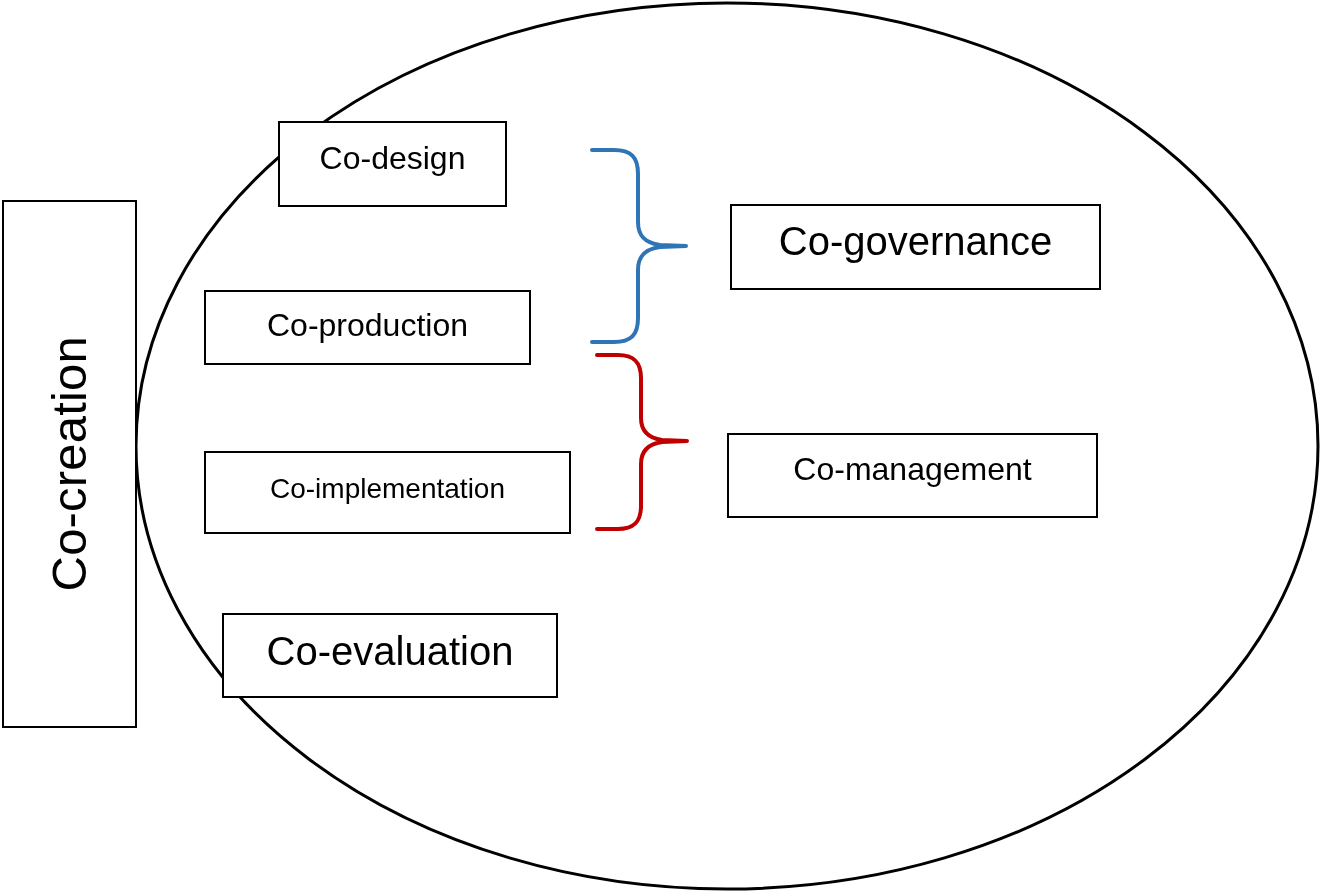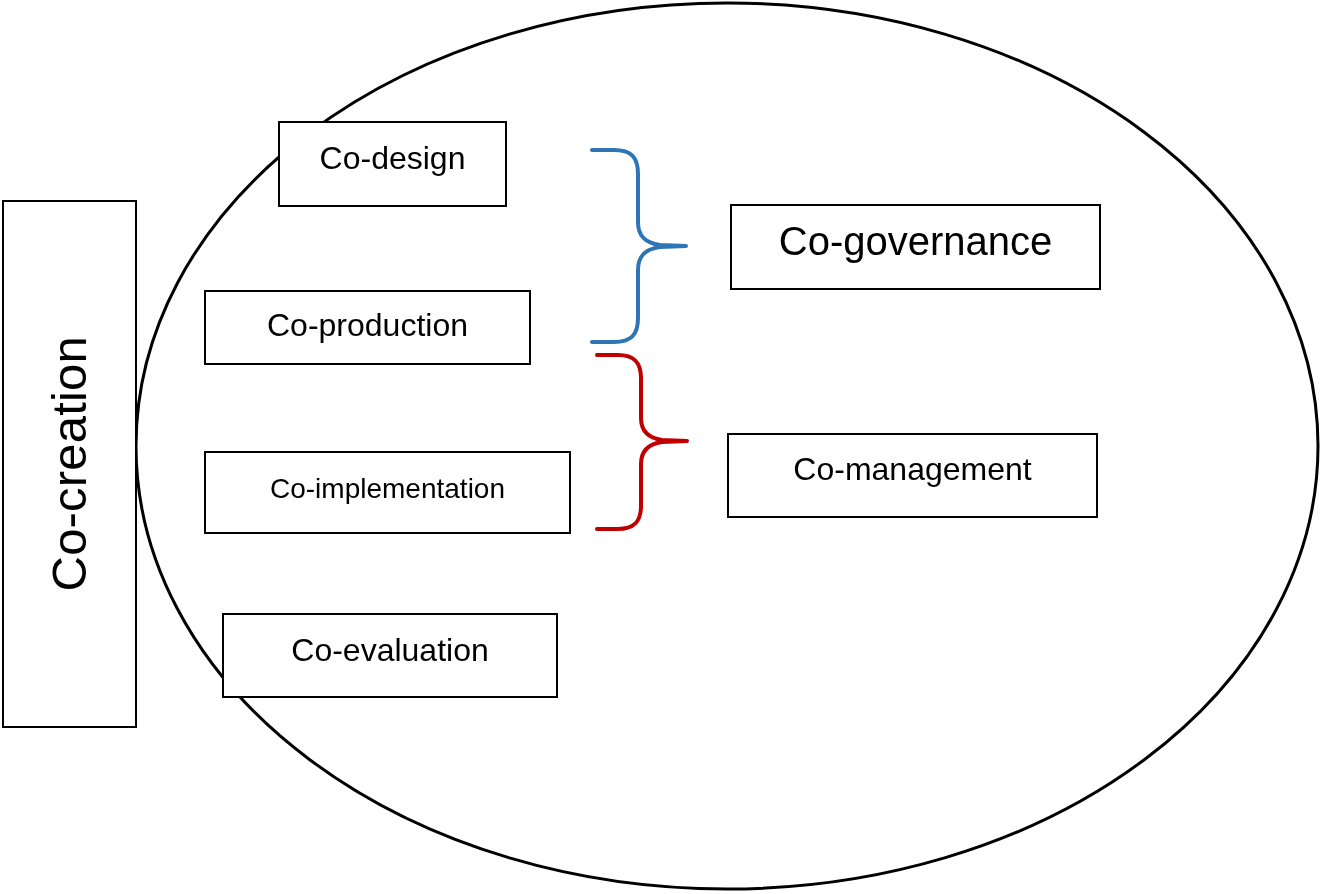--- a/index.html
+++ b/index.html
@@ -75,21 +75,21 @@
     height: 83px;
   }
   #box-co-implementation .node-label { font-size: 28px; position: relative; top: -4px; }
 
   #box-co-evaluation {
     left: 222px;
     top: 613px;
     width: 336px;
     height: 85px;
   }
-  #box-co-evaluation .node-label { font-size: 32px; position: relative; top: -5px; }
+  #box-co-evaluation .node-label { font-size: 40px; position: relative; top: -5px; }
 
   
   #box-co-governance {
     left: 730px;
     top: 204px;
     width: 371px;
     height: 86px;
   }
   #box-co-governance .node-label { font-size: 40px; position: relative; top: -6px; }
 

